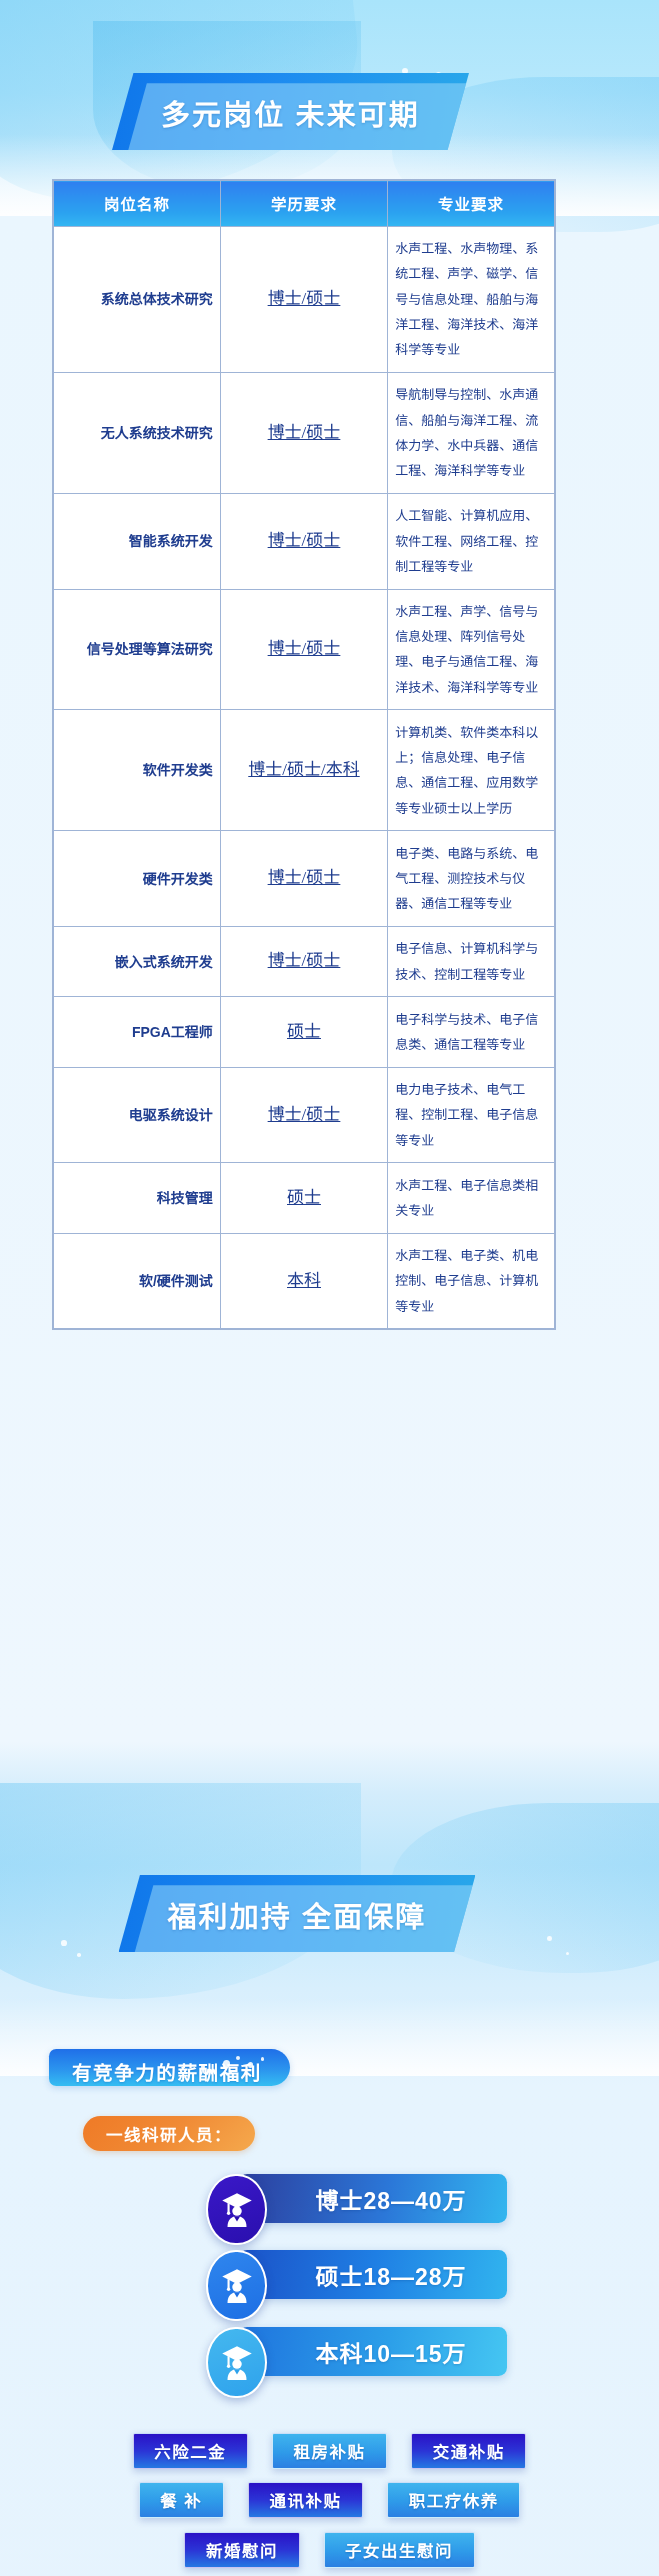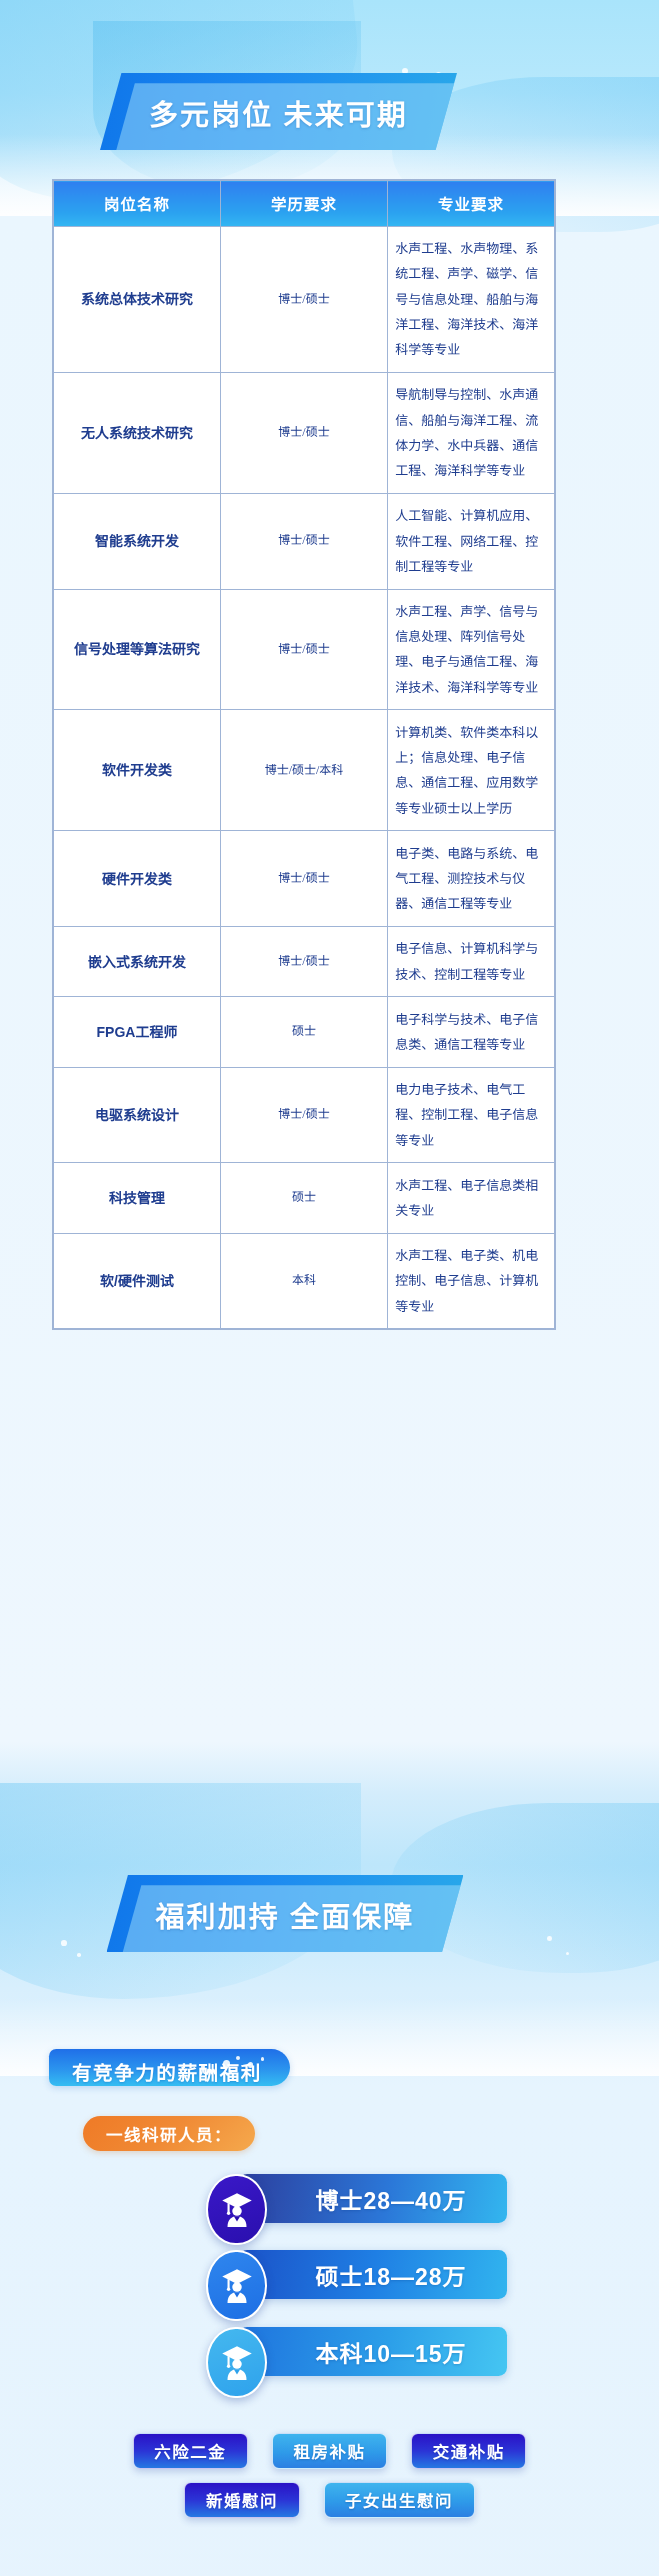--- a/index.html
+++ b/index.html
@@ -80,21 +80,21 @@
   .bubble {
     position: absolute;
     background: rgba(255,255,255,.85);
     border-radius: 50%;
     pointer-events: none;
   }
 
   
   .banner-wrap {
     position: absolute;
-    left: 0; width: 557px;
+    left: 12px; width: 557px;
     display: flex;
     align-items: flex-end;
     justify-content: center;
   }
   .banner {
     position: relative;
     padding: 17.5px 49px;
     background: linear-gradient(100deg, #0f76ea 0%, #1d8bf0 45%, #29a8ea 100%);
     clip-path: polygon(6% 0, 100% 0, 94% 100%, 0 100%);
     box-shadow: 0 3.1px 11.3px rgba(20,110,200,.28);
@@ -151,31 +151,32 @@
     border: 0.5px solid #9fb4d6;
   }
   table.jobs td {
     border: 0.5px solid #9fb4d6;
     color: #1f3d8f;
     vertical-align: middle;
     padding: 9.3px 7.2px;
   }
   td.c-title {
     width: 129px;
-    text-align: center;
+    text-align: right;
     font-size: 14px;
     font-weight: bold;
     line-height: 1.45;
   }
   td.c-edu {
     width: 91px;
     text-align: center;
-    font-size: 12px;
+    font-size: 17px;
     line-height: 1.45;
     font-family: "Liberation Serif", "DejaVu Serif", serif;
+    text-decoration: underline;
   }
   td.c-major {
     text-align: left;
     font-size: 13px;
     line-height: 1.95;
     padding-left: 13.4px;
     padding-right: 13.4px;
   }
 
   
@@ -282,21 +283,21 @@
     align-items: center;
     gap: 24px;
     margin-bottom: 13.4px;
   }
   .tag {
     display: inline-flex;
     align-items: center;
     justify-content: center;
     height: 36px;
     padding: 0 20.6px;
-    border-radius: 7px;
+    border-radius: 2px;
     border: 1px solid rgba(255,255,255,.75);
     box-shadow: 0 2.6px 7.2px rgba(35,70,160,.22);
   }
   .tag span {
     font-size: 16.5px;
     font-weight: bold;
     color: #ffffff;
     letter-spacing: 1.5px;
     white-space: nowrap;
     text-shadow: 0 1px 2.1px rgba(0,40,120,.3);
@@ -498,20 +499,31 @@
         <span>六险二金</span>
       </div>
       <div class="tag light">
         <span>租房补贴</span>
       </div>
       <div class="tag deep">
         <span>交通补贴</span>
       </div>
     </div>
 
+    <div class="tag-row">
+      <div class="tag light">
+        <span>餐 补</span>
+      </div>
+      <div class="tag deep">
+        <span>通讯补贴</span>
+      </div>
+      <div class="tag light">
+        <span>职工疗休养</span>
+      </div>
+    </div>
 
     <div class="tag-row">
       <div class="tag deep">
         <span>新婚慰问</span>
       </div>
       <div class="tag light">
         <span>子女出生慰问</span>
       </div>
     </div>
 

